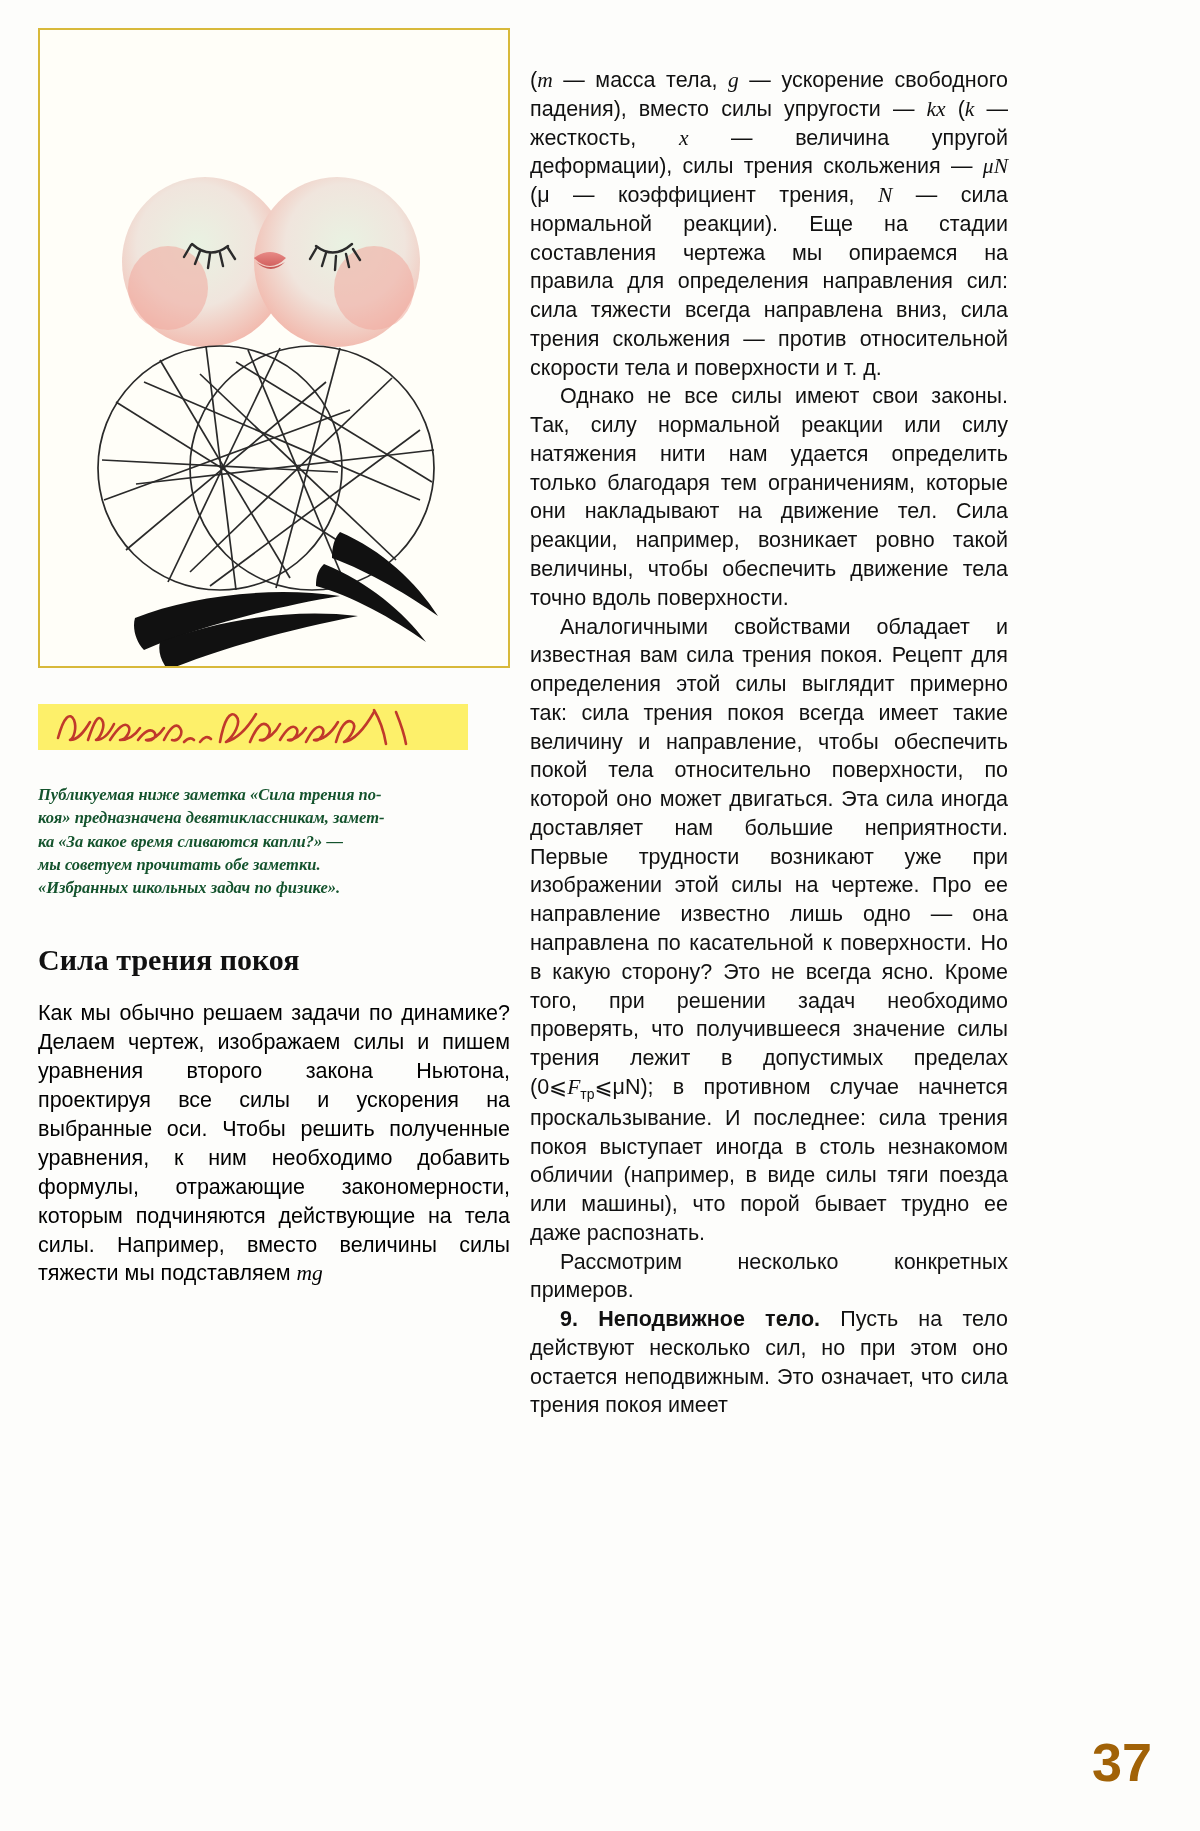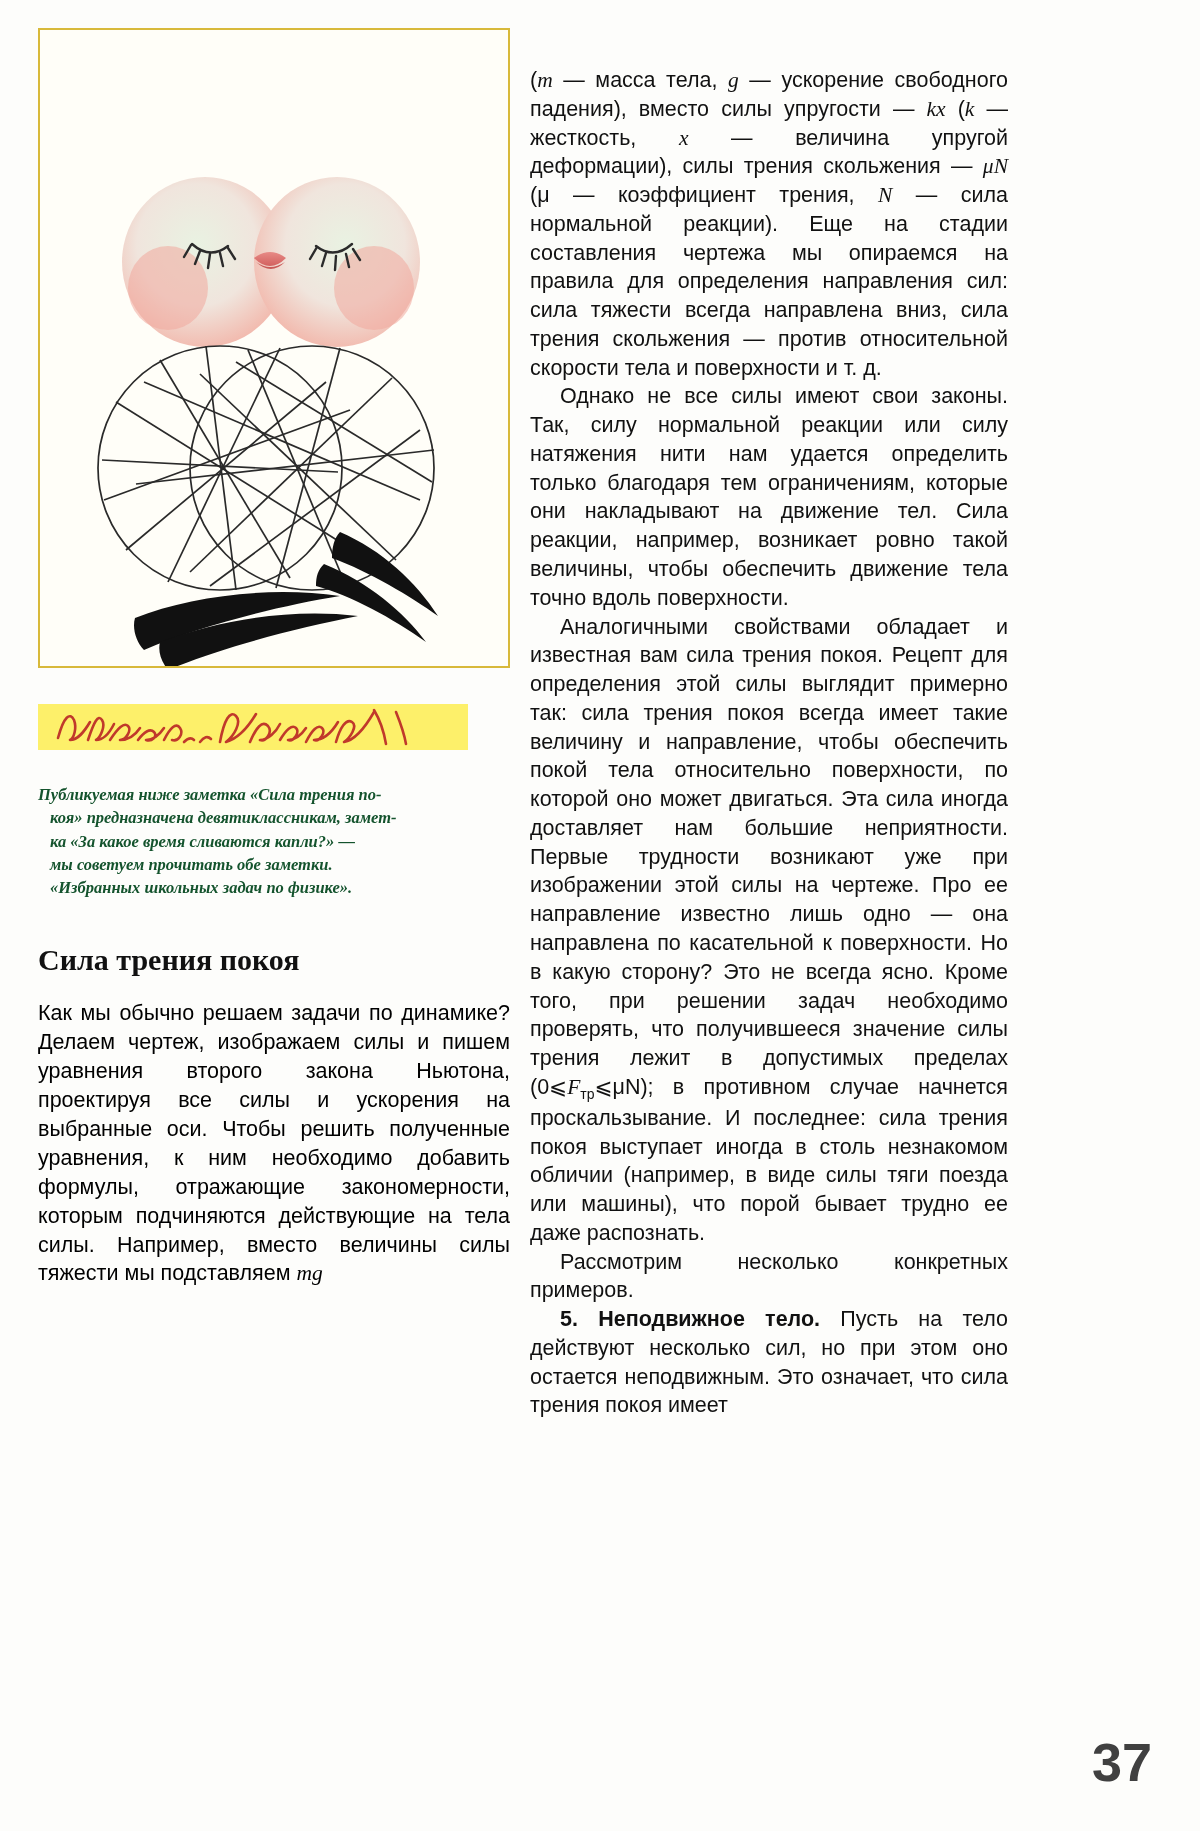--- a/index.html
+++ b/index.html
@@ -64,21 +64,21 @@
     width: 470px;
     font-family: "Liberation Serif", serif;
     font-style: italic;
     font-weight: bold;
     font-size: 16.5px;
     line-height: 1.35;
     text-align: justify;
     color: #14532d;
   }
   .italic-intro p { margin: 0; }
-  .italic-intro p + p { margin-top: 1px; margin-left: 12px; }
+  .italic-intro p + p { margin-top: 1px; }
 
   .article-title {
     margin-top: 44px;
     font-size: 30px;
     font-family: "Liberation Serif", serif;
     color: #111;
     font-weight: bold;
   }
 
   .body-text {
@@ -112,21 +112,21 @@
   .col-right .bold { font-weight: bold; }
   .col-right .sub { font-size: 14px; vertical-align: sub; }
 
   .page-number {
     position: absolute;
     right: 48px;
     bottom: 38px;
     font-size: 54px;
     font-weight: bold;
     font-family: "Liberation Sans", sans-serif;
-    color: #404040;
+    color: #a16207;
   }
 </style>
 </head>
 <body>
 
 <div class="page">
 
   <div class="col-left">
 
     <div class="illus-frame">
@@ -244,17 +244,17 @@
   <div class="col-right">
 
     <p><span>(</span><span class="it">m</span><span> — масса тела, </span><span class="it">g</span><span> — ускорение свободного падения), вместо силы упругости — </span><span class="it">kx</span><span>  (</span><span class="it">k</span><span> — жесткость,  </span><span class="it">x</span><span> — величина упругой деформации), силы трения скольжения — </span><span class="it">μN</span><span> (μ — коэффициент трения, </span><span class="it">N</span><span> — сила нормальной реакции). Еще на стадии составления чертежа мы опираемся на правила для определения направления сил: сила тяжести всегда направлена вниз, сила трения скольжения — против относительной скорости тела и поверхности и т. д.</span></p>
 
     <p class="indent">Однако не все силы имеют свои законы. Так, силу нормальной реакции или силу натяжения нити нам удается определить только благодаря тем ограничениям, которые они накладывают на движение тел. Сила реакции, например, возникает ровно такой величины, чтобы обеспечить движение тела точно вдоль поверхности.</p>
 
     <p class="indent"><span>Аналогичными свойствами обладает и известная вам сила трения покоя. Рецепт для определения этой силы выглядит примерно так: сила трения покоя всегда имеет такие величину и направление, чтобы обеспечить покой тела относительно поверхности, по которой оно может двигаться. Эта сила иногда доставляет нам  большие неприятности. Первые трудности возникают уже при изображении этой силы на чертеже. Про ее направление известно лишь одно — она направлена по касательной к поверхности. Но в какую сторону? Это не всегда ясно. Кроме того, при решении задач необходимо проверять, что получившееся значение силы  трения лежит  в  допустимых  пределах (0⩽</span><span class="it">F</span><span class="sub">тр</span><span>⩽μN); в противном случае начнется проскальзывание. И последнее: сила трения покоя выступает иногда в столь незнакомом обличии (например, в виде силы тяги поезда или машины), что порой бывает трудно ее даже распознать.</span></p>
 
     <p class="indent">Рассмотрим несколько конкретных примеров.</p>
 
-    <p class="indent"><span class="bold">5. Неподвижное тело.</span><span> Пусть на тело действуют несколько сил, но при этом оно остается неподвижным. Это означает, что сила трения покоя имеет</span></p>
+    <p class="indent"><span class="bold">9. Неподвижное тело.</span><span> Пусть на тело действуют несколько сил, но при этом оно остается неподвижным. Это означает, что сила трения покоя имеет</span></p>
   </div>
 
   <div class="page-number">37</div>
 </div>
 
 </body></html>

